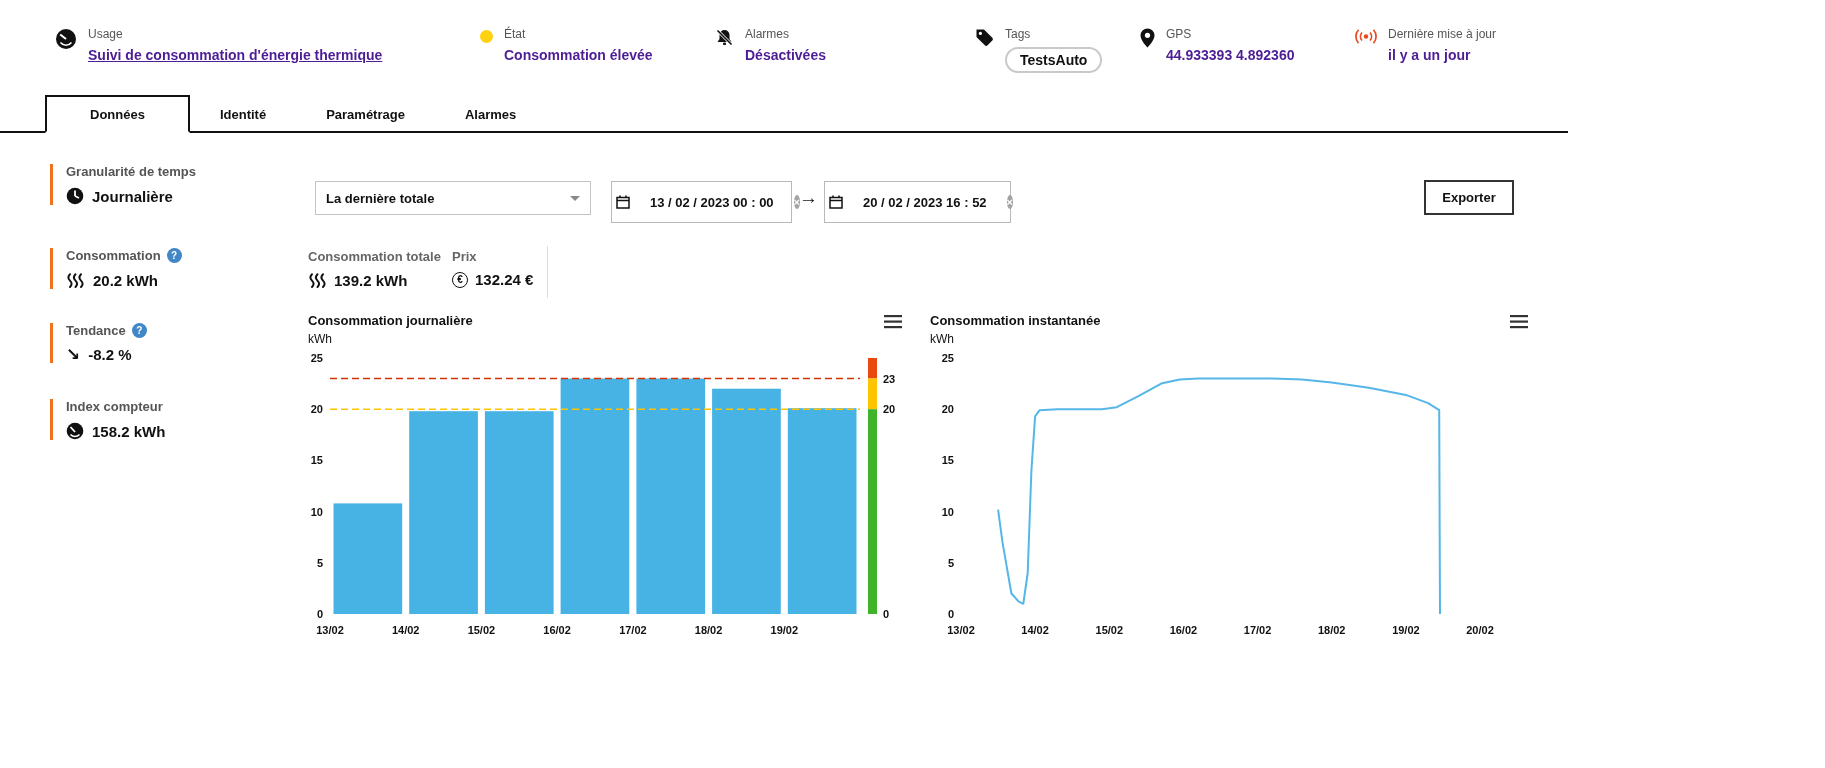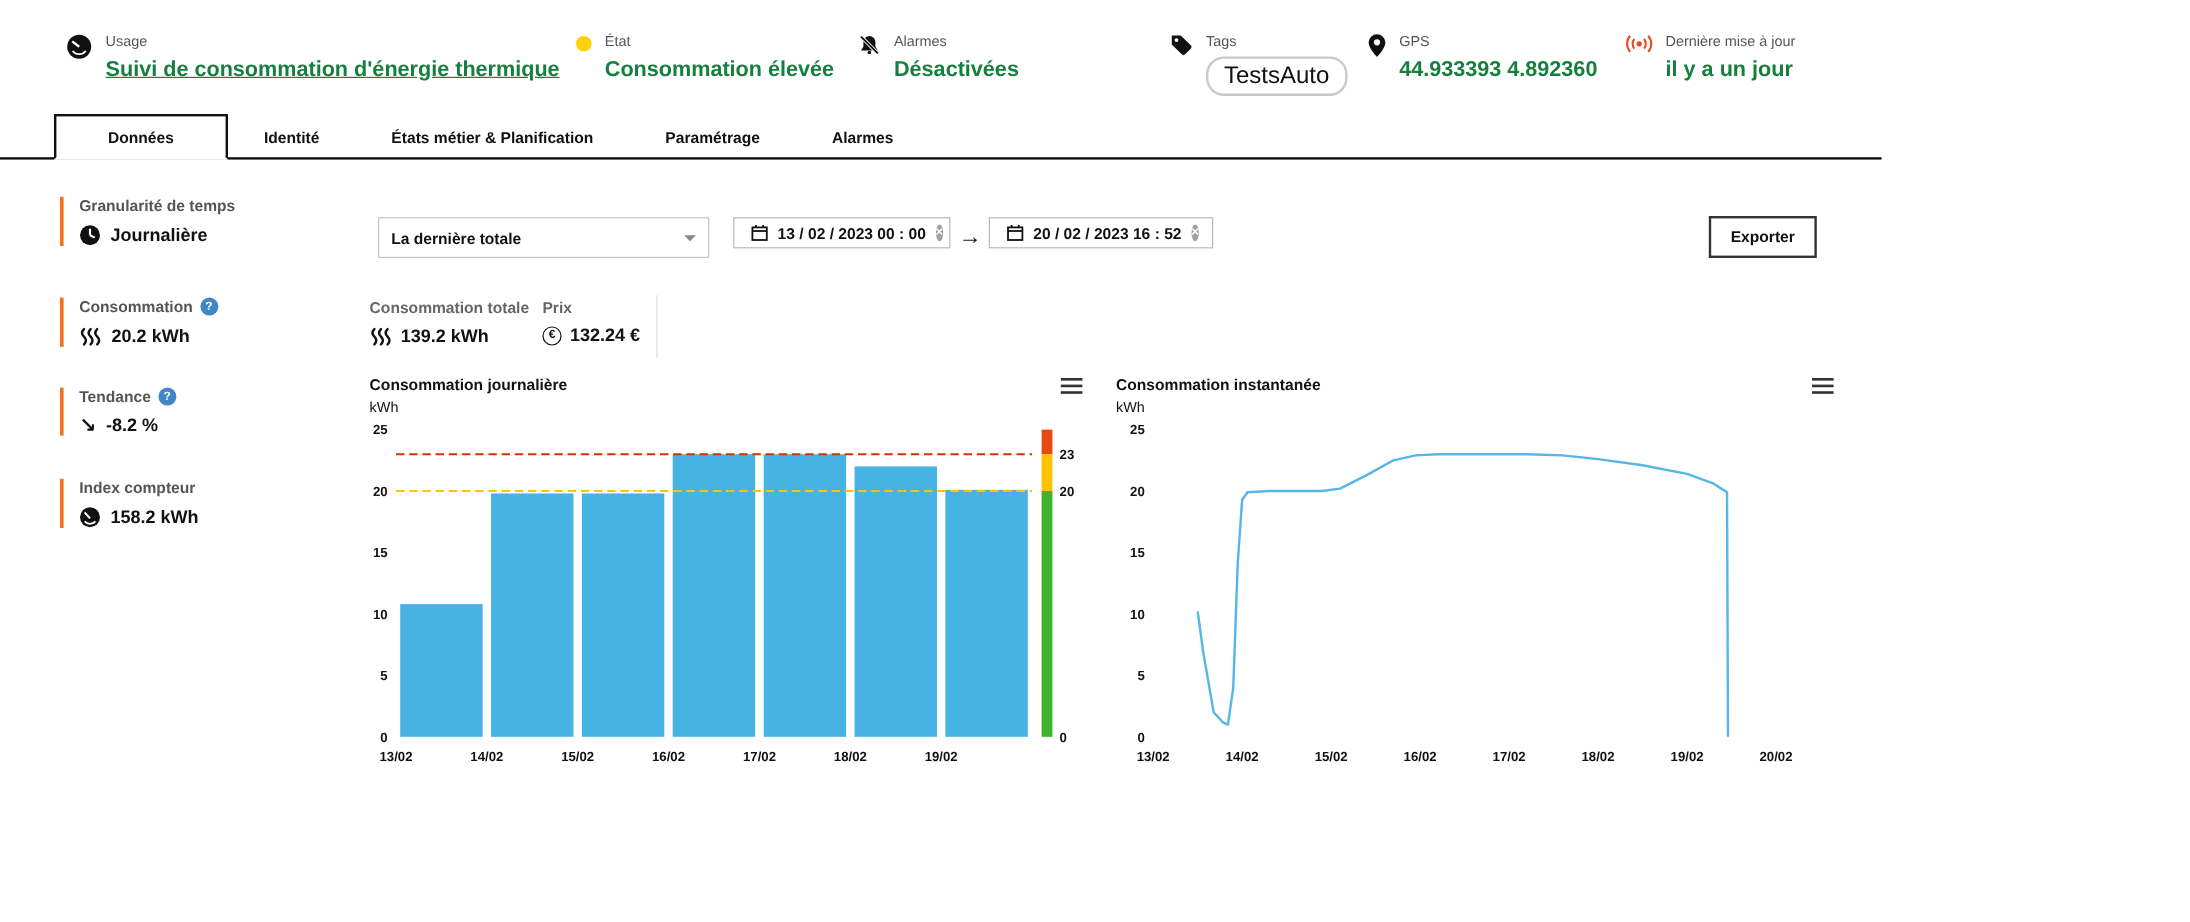--- a/index.html
+++ b/index.html
@@ -5,25 +5,25 @@
   *{margin:0;padding:0;box-sizing:border-box}
   html,body{background:#fff}
   body{width:1825px;height:768px;position:relative;overflow:hidden;
        font-family:"Liberation Sans","DejaVu Sans",sans-serif;color:#111}
   .abs{position:absolute}
 
   
   .info-block{position:absolute;top:27px;display:flex;gap:11px;align-items:flex-start}
   .info-icon{flex:0 0 auto;margin-top:1px}
   .info-label{font-size:12px;color:#555;margin-bottom:6px;white-space:nowrap}
-  .info-value{font-size:18px;font-weight:bold;color:#15803d;white-space:nowrap}
+  .info-value{font-size:14px;font-weight:bold;color:#4c1d95;white-space:nowrap}
   .info-value.link{text-decoration:underline;cursor:pointer}
   .status-dot{display:inline-block;width:13px;height:13px;border-radius:50%;margin-top:3px}
   .tag-pill{display:inline-block;border:2px solid #c9c9c9;border-radius:15px;
-            padding:3px 13px;font-size:20px;font-weight:normal;cursor:pointer}
+            padding:3px 13px;font-size:14px;font-weight:bold;cursor:pointer}
 
   
   .tabs-line{position:absolute;left:0;top:131px;width:1568px;height:2px;background:#111}
   .tabs{position:absolute;left:45px;top:95px;display:flex;z-index:2}
   .tab{height:38px;display:flex;align-items:center;padding:0 30px;
        font-size:13px;font-weight:bold;cursor:pointer;white-space:nowrap}
   .tab.active{border:2px solid #111;border-bottom:2px solid #fff;background:#fff;padding:0 43px}
 
   
   .side-item{position:absolute;left:50px;width:240px;border-left:3px solid #ee7220;padding-left:13px}
@@ -31,22 +31,22 @@
   .side-value{font-size:15px;font-weight:bold;color:#111;display:flex;align-items:center;gap:8px;white-space:nowrap}
   .help-badge{display:inline-block;width:15px;height:15px;border-radius:50%;background:#4186c5;
               color:#fff;font-size:10px;font-weight:bold;text-align:center;line-height:15px;cursor:pointer}
   .trend-arrow{font-size:17px;font-weight:bold;line-height:14px}
 
   
   .select-box{position:absolute;left:315px;top:181px;width:276px;height:34px;border:1px solid #c4c4c4;
               background:#fff;display:flex;align-items:center;padding:0 10px;cursor:pointer}
   .select-box .sel-text{font-size:13px;font-weight:bold;flex:1}
   .chev{width:0;height:0;border-left:5px solid transparent;border-right:5px solid transparent;border-top:5px solid #888}
-  .date-box{position:absolute;top:181px;height:26px;border:1px solid #b9b9b9;background:#fff;
-            display:flex;align-items:center;gap:8px;padding:0 14px;cursor:text}
+  .date-box{position:absolute;top:181px;height:42px;border:1px solid #b9b9b9;background:#fff;
+            display:flex;align-items:center;gap:20px;padding:0 4px;cursor:text}
   .date-text{font-size:13px;font-weight:bold;white-space:nowrap}
   .clear-btn{display:inline-block;width:14px;height:14px;border-radius:50%;background:#a3a3a3;color:#fff;
              font-size:11px;line-height:14px;text-align:center;font-weight:bold;cursor:pointer}
   .arrow-to{position:absolute;left:799px;top:187px;font-size:19px;font-weight:bold}
   .export-btn{position:absolute;left:1424px;top:180px;width:90px;height:35px;border:2px solid #333;
               background:#fff;font-size:13px;font-weight:bold;display:flex;align-items:center;
               justify-content:center;cursor:pointer}
 
   
   .tot-label{font-size:13px;font-weight:bold;color:#666;white-space:nowrap}
@@ -141,21 +141,20 @@
   <span>
     <div class="info-label">Dernière mise à jour</div>
     <div class="info-value">il y a un jour</div>
   </span>
 </div>
 
 <div class="tabs-line"></div>
 <div class="tabs">
   <div class="tab active">Données</div>
   <div class="tab">Identité</div>
-  <div class="tab">États métier &amp; Planification</div>
   <div class="tab">Paramétrage</div>
   <div class="tab">Alarmes</div>
 </div>
 
 <div class="side-item" style="top:164px">
   <div class="side-title">
       <span>Granularité de temps</span>
     </div>
   <div class="side-value">
     <span>

